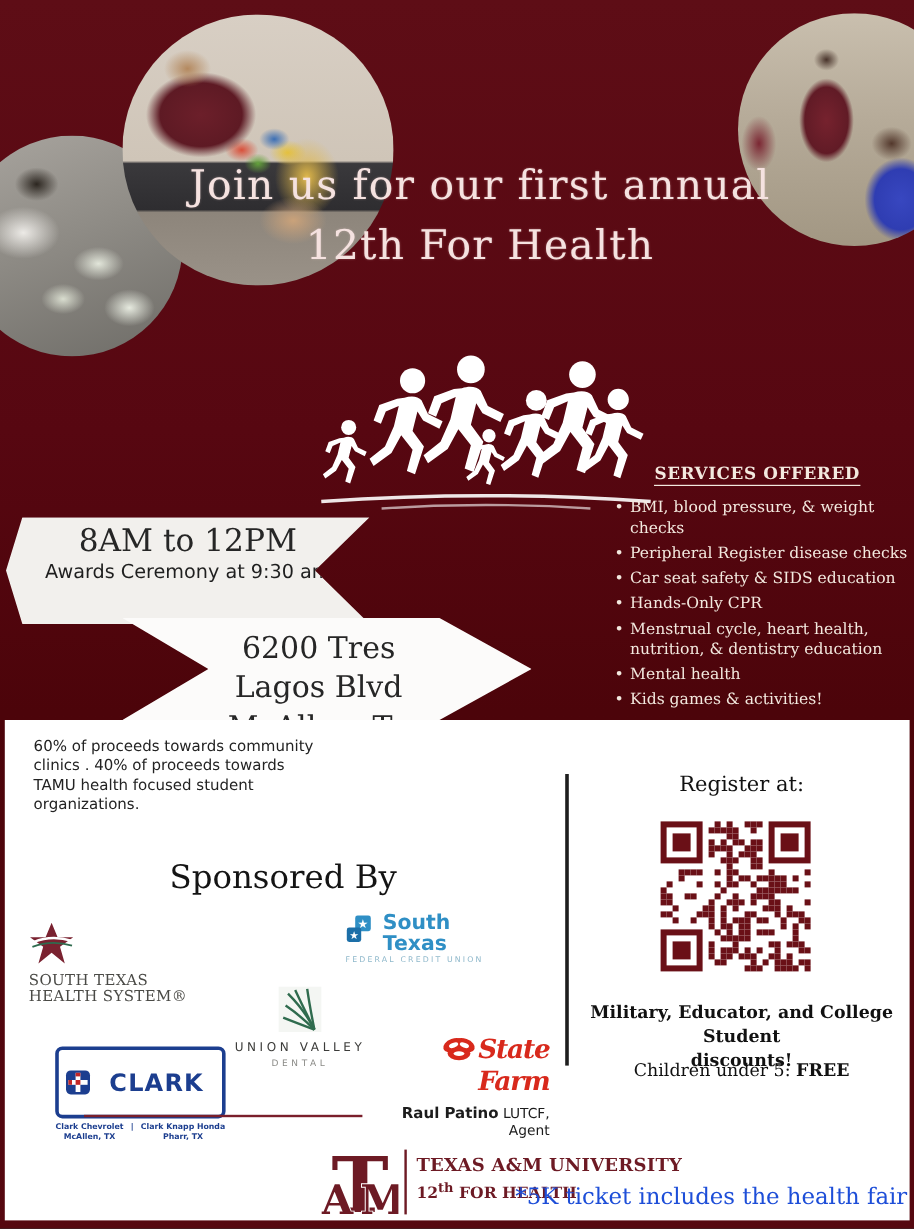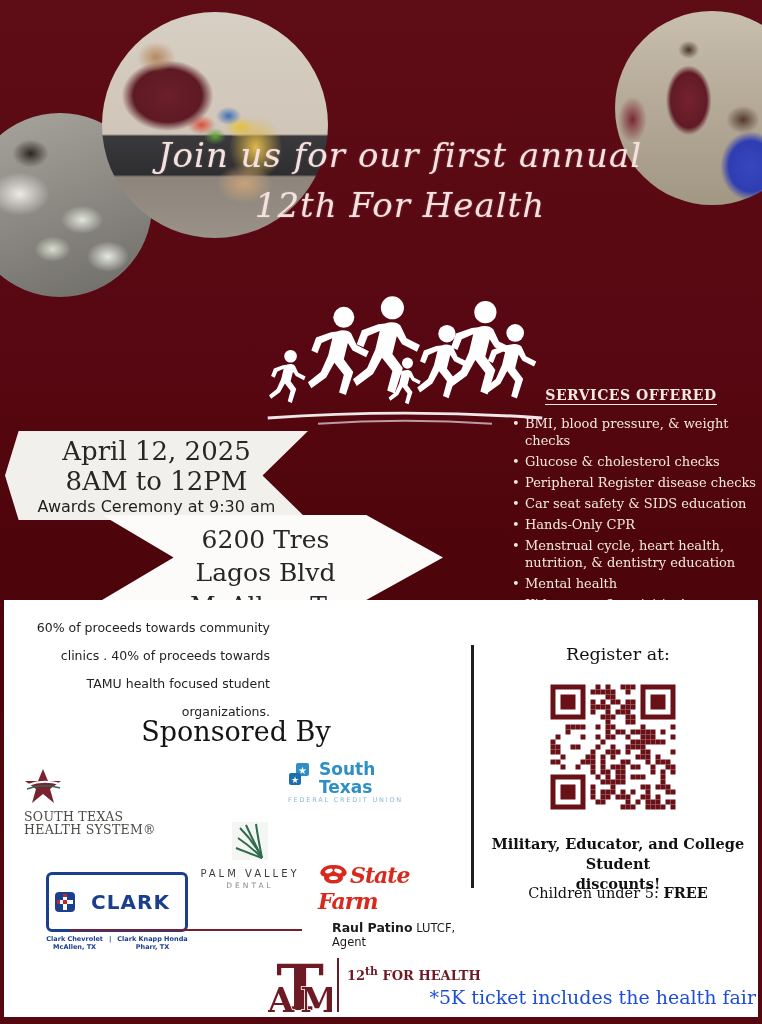--- a/index.html
+++ b/index.html
@@ -39,21 +39,21 @@
       radial-gradient(40px 46px at 70% 80%,#3847c0 0%,#2f3db2 55%,rgba(47,61,178,0) 76%),
       radial-gradient(24px 20px at 66% 56%,#53382c 0%,rgba(83,56,44,0) 70%),
       radial-gradient(30px 46px at 38% 46%,#76222e 0%,#611b26 60%,rgba(97,27,38,0) 76%),
       radial-gradient(15px 13px at 38% 20%,#48332a 0%,rgba(72,51,42,0) 70%),
       radial-gradient(20px 32px at 9% 56%,#7b2733 0%,rgba(123,39,51,0) 72%),
       linear-gradient(180deg,#c9bfae 0%,#b6ab99 45%,#a29783 100%);
   }
   
   .title{
     position:absolute;left:130px;top:130px;width:540px;text-align:center;
-    font-style:italic;font-size:34px;line-height:50px;color:#f5e2e0;
+    font-size:34px;line-height:50px;color:#f5e2e0;
     text-shadow:0 0 2px rgba(255,220,220,.35);letter-spacing:1px;
   }
   
   .runners{position:absolute;left:260px;top:286px;width:290px;height:144px;}
   
   .services{position:absolute;left:502px;top:387px;width:258px;color:#f3e9df;}
   .services h3{margin:0 0 12px 0;text-align:center;font-size:14px;letter-spacing:.5px;font-weight:bold;}
   .services h3 span{border-bottom:1.5px solid #f3e9df;padding-bottom:1px;}
   .services ul{margin:0;padding:0 0 0 10px;list-style:none;}
   .services li{position:relative;padding-left:13px;font-size:13px;line-height:17px;margin-bottom:4px;}
@@ -69,34 +69,34 @@
   .ribbon-date .small{font-family:"DejaVu Sans",sans-serif;font-size:16px;line-height:21px;color:#1f1f1f;}
   .ribbon-addr{
     left:102px;top:515px;width:341px;height:85px;background:#fcfbfa;
     clip-path:polygon(0 0,77.5% 0,100% 50%,77.5% 100%,0 100%,21% 50%);
     padding:8px 72px 0 58px;box-sizing:border-box;
   }
   .ribbon-addr .big{font-size:25px;line-height:33px;}
   
   .main{position:absolute;left:4px;right:4px;top:600px;bottom:7px;background:#ffffff;}
   .proceeds{
-    position:absolute;left:24px;top:14px;width:242px;text-align:right;
-    font-family:"DejaVu Sans",sans-serif;font-size:12.5px;line-height:28px;color:#232323;
+    position:absolute;left:24px;top:14px;width:242px;text-align:left;
+    font-family:"DejaVu Sans",sans-serif;font-size:12.5px;line-height:16px;color:#232323;
   }
   .sponsored{position:absolute;left:76px;top:116px;width:312px;text-align:center;font-size:27px;color:#141414;}
   
   .sths{position:absolute;left:20px;top:168px;width:150px;}
   .sths .txt{display:inline-block;vertical-align:middle;color:#4a4a46;font-size:12.5px;line-height:13px;letter-spacing:.3px;}
   .stfcu{position:absolute;left:284px;top:160px;width:140px;}
   .stfcu .nm{color:var(--stfcu-blue,#2f8fc5);font-family:"DejaVu Sans",sans-serif;font-weight:bold;font-size:17px;line-height:18px;}
   .stfcu .sub{color:#8fb8cb;font-family:"DejaVu Sans",sans-serif;font-size:6.5px;letter-spacing:1.8px;}
   .palm{position:absolute;left:190px;top:222px;width:112px;text-align:center;}
   .palm .l1{color:#3c3c3a;font-family:"DejaVu Sans",sans-serif;font-size:10px;letter-spacing:3px;margin-top:4px;}
   .palm .l2{color:#8a8a86;font-family:"DejaVu Sans",sans-serif;font-size:7.5px;letter-spacing:3px;margin-top:2px;}
-  .statefarm{position:absolute;left:314px;top:262px;width:140px;}
+  .statefarm{position:absolute;left:314px;top:262px;width:140px;text-align:right;}
   .statefarm .nm{color:var(--state-farm-red,#d8291c);font-style:italic;font-weight:bold;font-size:22px;letter-spacing:-1px;vertical-align:middle;}
   .statefarm .agent{font-family:"DejaVu Sans",sans-serif;font-size:11.5px;color:#1c1c1c;margin-top:6px;margin-left:14px;}
   .statefarm .agent b{font-size:12.5px;}
   .clark{position:absolute;left:42px;top:272px;width:142px;text-align:center;}
   .clark-box{border:3px solid var(--clark-blue,#1c3e8f);border-radius:6px;background:#fff;height:30px;display:flex;align-items:center;padding:12px 5px;}
   .clark-name{color:var(--clark-blue,#1c3e8f);font-family:"DejaVu Sans",sans-serif;font-weight:bold;font-size:20px;letter-spacing:1px;flex:1;}
   .clark-dealers{display:flex;justify-content:center;gap:6px;margin-top:3px;color:var(--clark-blue,#1c3e8f);font-family:"DejaVu Sans",sans-serif;font-size:6.5px;font-weight:bold;line-height:8px;}
   .clark-rule{position:absolute;left:66px;top:329px;width:232px;height:2px;background:#7a1f2b;}
   
   .vdivider{position:absolute;left:467px;top:45px;width:2.5px;height:243px;background:#1e1e1e;}
@@ -141,32 +141,30 @@
     <use href="#runner" transform="translate(188,12) scale(3.7)"></use>
     <use href="#runner" transform="translate(228,36) scale(2.95)"></use>
     <path d="M8,134 Q150,124 292,134" stroke="#ffffff" stroke-width="3" fill="none" opacity="0.9"></path>
     <path d="M60,140 Q150,134 240,140" stroke="#ffffff" stroke-width="2" fill="none" opacity="0.6"></path>
   </svg>
 
   <div class="services">
     <h3><span>SERVICES OFFERED</span></h3>
     <ul>
       <li>BMI, blood pressure, &amp; weight checks</li>
-      <li>Glucose &amp; cholesterol checks</li>
       <li>Peripheral Register disease checks</li>
       <li>Car seat safety &amp; SIDS education</li>
       <li>Hands-Only CPR</li>
       <li>Menstrual cycle, heart health, nutrition, &amp; dentistry education</li>
       <li>Mental health</li>
       <li>Kids games &amp; activities!</li>
     </ul>
   </div>
 
   <div class="ribbon ribbon-date">
-    <div class="big">April 12, 2025</div>
     <div class="big">8AM to 12PM</div>
     <div class="small">Awards Ceremony at 9:30 am</div>
   </div>
 
   <div class="ribbon ribbon-addr">
     <div class="big">6200 Tres Lagos Blvd</div>
     <div class="big">McAllen, Tx 78504</div>
   </div>
 
   <div class="main">
@@ -202,21 +200,21 @@
       <svg width="36" height="38" viewBox="0 0 36 38">
         <rect x="0" y="0" width="36" height="38" fill="#f4f6f3"></rect>
         <g stroke="#2f6b4e" stroke-width="2" fill="none">
           <path d="M30,36 Q22,20 8,6"></path>
           <path d="M30,36 Q18,24 6,16"></path>
           <path d="M30,36 Q20,16 14,3"></path>
           <path d="M30,36 Q26,16 24,2"></path>
           <path d="M30,36 Q14,30 4,26"></path>
         </g>
       </svg>
-      <div class="l1">PALM VALLEY</div>
+      <div class="l1">UNION VALLEY</div>
       <div class="l2">DENTAL</div>
     </div>
 
     <div class="statefarm">
       <svg width="30" height="24" viewBox="0 0 30 24" style="vertical-align:middle;margin-right:2px">
         <ellipse cx="11" cy="8" rx="9" ry="5.5" fill="#d8291c" transform="rotate(-20 11 8)"></ellipse>
         <ellipse cx="20" cy="8" rx="9" ry="5.5" fill="#d8291c" transform="rotate(20 20 8)"></ellipse>
         <ellipse cx="15.5" cy="15" rx="9.5" ry="5.5" fill="#d8291c"></ellipse>
         <ellipse cx="11" cy="8" rx="4" ry="2" fill="#ffffff" transform="rotate(-20 11 8)"></ellipse>
         <ellipse cx="20" cy="8" rx="4" ry="2" fill="#ffffff" transform="rotate(20 20 8)"></ellipse>
@@ -469,20 +467,21 @@
       <span>Children under 5: </span><b>FREE</b>
     </div>
 
     <svg class="tamu-logo" viewBox="0 0 64 64">
       <text x="32" y="58" font-family="DejaVu Serif" font-weight="bold" font-size="64" text-anchor="middle" fill="#6d1a24">T</text>
       <text x="13" y="60" font-family="DejaVu Serif" font-weight="bold" font-size="34" text-anchor="middle" fill="#6d1a24" stroke="#ffffff" stroke-width="1.6" paint-order="stroke">A</text>
       <text x="51" y="60" font-family="DejaVu Serif" font-weight="bold" font-size="34" text-anchor="middle" fill="#6d1a24" stroke="#ffffff" stroke-width="1.6" paint-order="stroke">M</text>
     </svg>
     <div class="foot-div"></div>
     <div class="wordmark">
+      <div class="l1">TEXAS A&amp;M UNIVERSITY</div>
       <div class="l2">
         <span>12</span><sup>th</sup><span> FOR HEALTH</span>
       </div>
     </div>
     <div class="note">*5K ticket includes the health fair</div>
 
   </div>
 
 </div>
 

